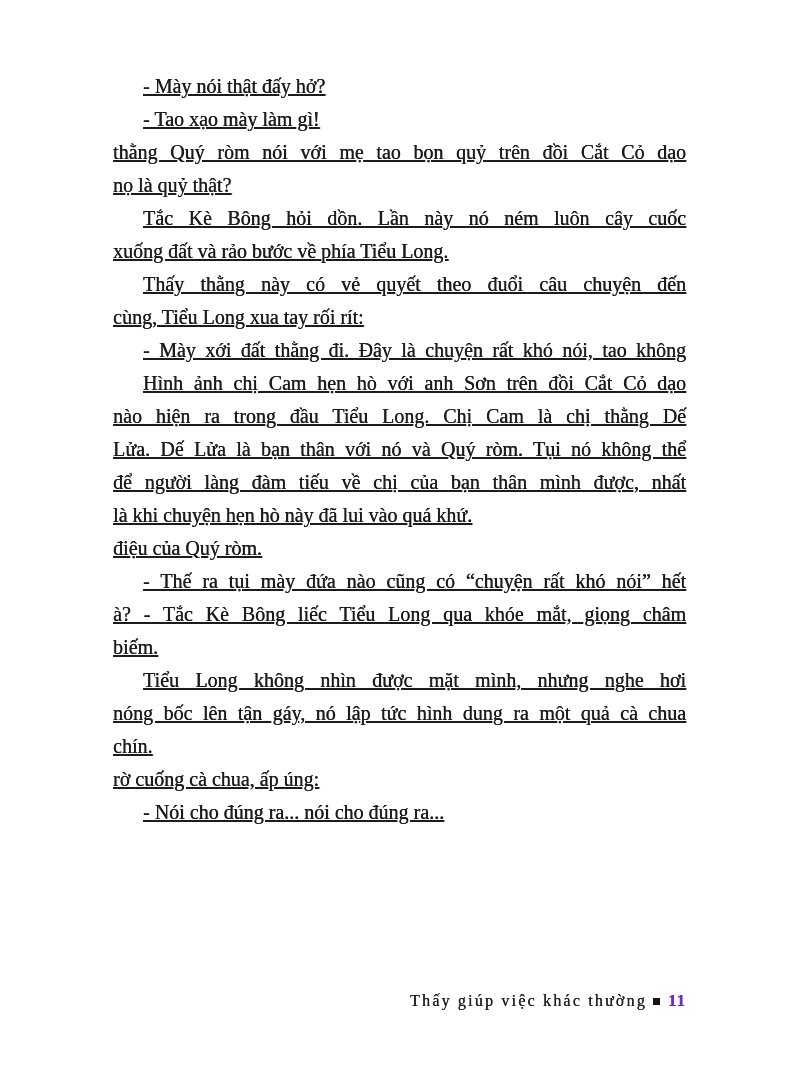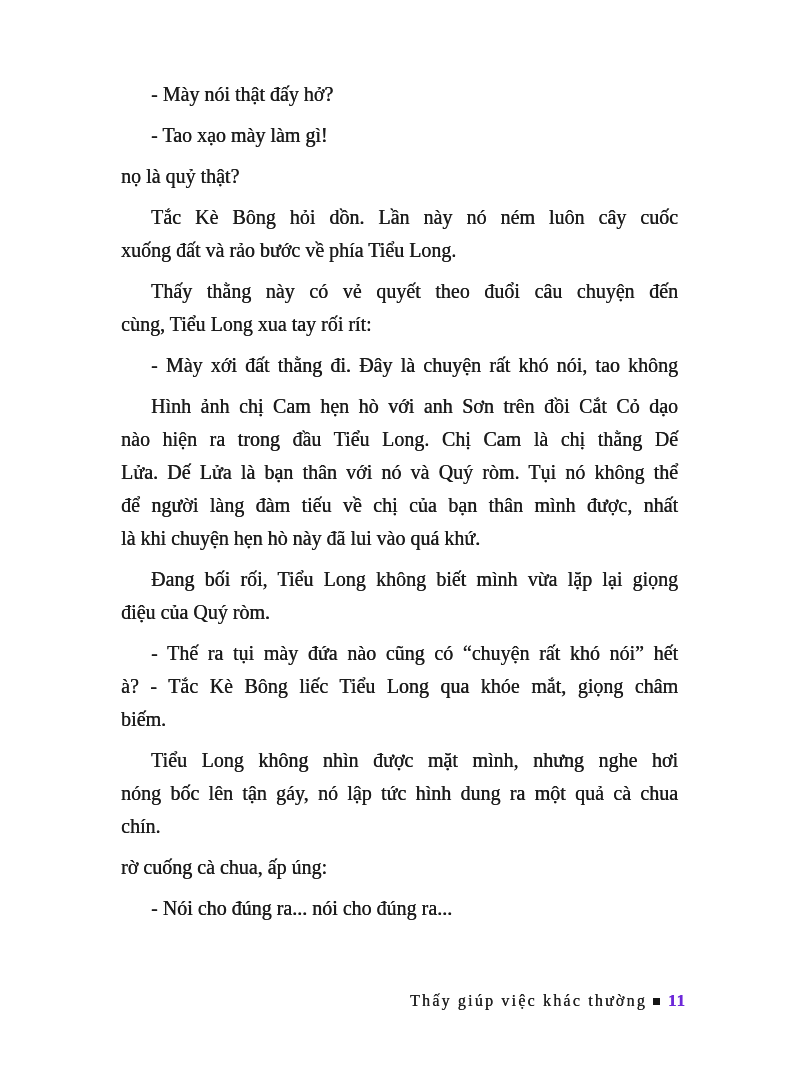--- a/index.html
+++ b/index.html
@@ -16,22 +16,23 @@
     font-family: "Liberation Serif", "DejaVu Serif", serif;
     color: #1c1c1c;
   }
   .page-content {
     position: absolute;
     top: 70px;
     left: 113px;
     width: 573px;
   }
   .paragraph {
-    margin: 8px;
+    margin: 0;
     padding: 0;
+    text-decoration: underline;
   }
   .line {
     font-size: 20px;
     line-height: 33px;
     height: 33px;
     text-align: justify;
     text-align-last: justify;
     text-shadow: 0.35px 0 0 currentColor;
     white-space: normal;
   }
@@ -77,20 +78,21 @@
 
   <div class="page-content">
 
   <div class="paragraph">
         <div class="line first last">- Mày nói thật đấy hở?</div>
       </div>
       <div class="paragraph">
         <div class="line first last">- Tao xạo mày làm gì!</div>
       </div>
       <div class="paragraph">
+        <div class="line">thằng Quý ròm nói với mẹ tao bọn quỷ trên đồi Cắt Cỏ dạo</div>
         <div class="line last">nọ là quỷ thật?</div>
       </div>
       <div class="paragraph">
         <div class="line first">Tắc Kè Bông hỏi dồn. Lần này nó ném luôn cây cuốc</div>
         <div class="line last">xuống đất và rảo bước về phía Tiểu Long.</div>
       </div>
       <div class="paragraph">
         <div class="line first">Thấy thằng này có vẻ quyết theo đuổi câu chuyện đến</div>
         <div class="line last">cùng, Tiểu Long xua tay rối rít:</div>
       </div>
@@ -98,21 +100,20 @@
         <div class="line first">- Mày xới đất thằng đi. Đây là chuyện rất khó nói, tao không</div>
       </div>
       <div class="paragraph">
         <div class="line first">Hình ảnh chị Cam hẹn hò với anh Sơn trên đồi Cắt Cỏ dạo</div>
         <div class="line">nào hiện ra trong đầu Tiểu Long. Chị Cam là chị thằng Dế</div>
         <div class="line">Lửa. Dế Lửa là bạn thân với nó và Quý ròm. Tụi nó không thể</div>
         <div class="line">để người làng đàm tiếu về chị của bạn thân mình được, nhất</div>
         <div class="line last">là khi chuyện hẹn hò này đã lui vào quá khứ.</div>
       </div>
       <div class="paragraph">
-        <div class="line first">Đang bối rối, Tiểu Long không biết mình vừa lặp lại giọng</div>
         <div class="line last">điệu của Quý ròm.</div>
       </div>
       <div class="paragraph">
         <div class="line first">- Thế ra tụi mày đứa nào cũng có “chuyện rất khó nói” hết</div>
         <div class="line">à? - Tắc Kè Bông liếc Tiểu Long qua khóe mắt, giọng châm</div>
         <div class="line last">biếm.</div>
       </div>
       <div class="paragraph">
         <div class="line first">Tiểu Long không nhìn được mặt mình, nhưng nghe hơi</div>
         <div class="line">nóng bốc lên tận gáy, nó lập tức hình dung ra một quả cà chua</div>

